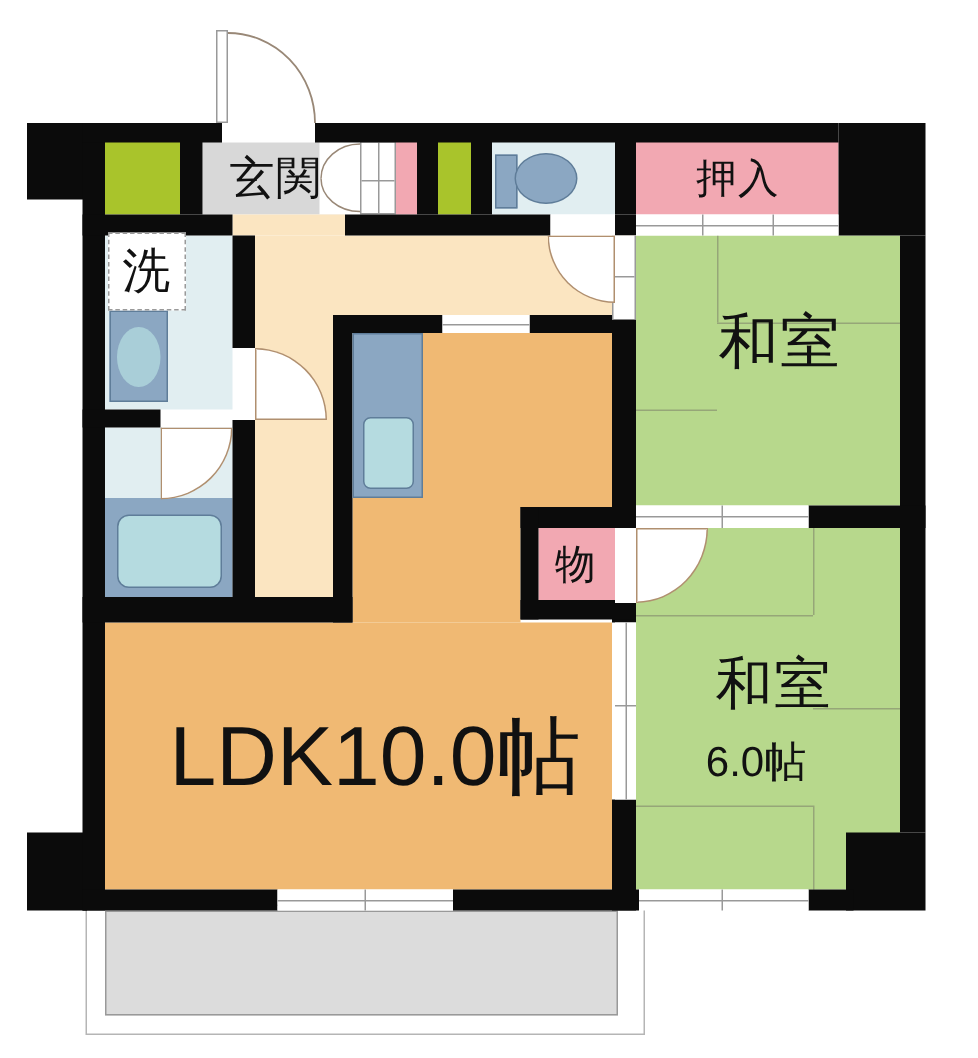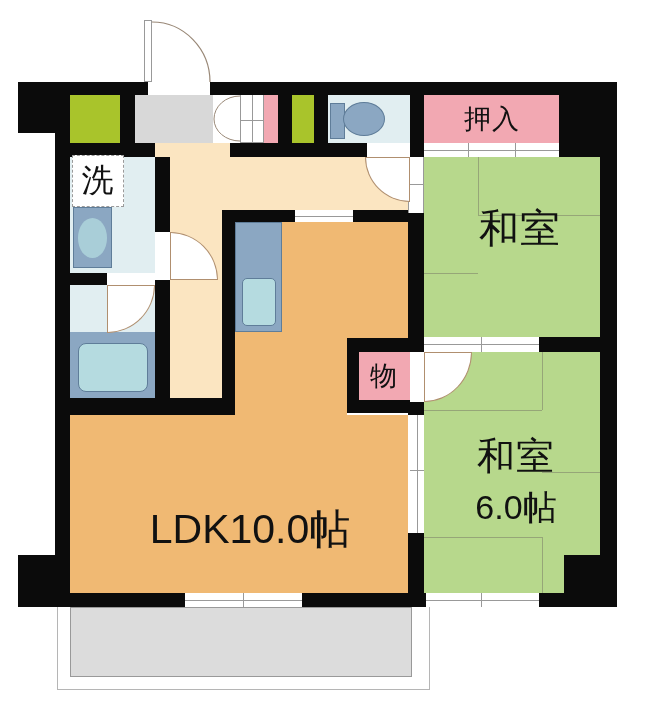--- a/index.html
+++ b/index.html
@@ -167,21 +167,22 @@
   </div>
 
   <div class="abs fixwater" style="left:78px;top:343px;width:70px;height:49px;border-radius:8px;"></div>
 
   <div class="abs fixbase" style="left:235px;top:222px;width:47px;height:110px;">
     <div class="abs fixwater" style="left:6px;top:55px;width:34px;height:48px;border-radius:5px;"></div>
   </div>
 
   <div class="abs dashedbox" style="left:72px;top:155px;width:52px;height:52px;"></div>
 
+  <div class="lbl" style="left:184px;top:119px;font-size:30px;">玄関</div>
   <div class="lbl" style="left:492px;top:119px;font-size:27px;">押入</div>
   <div class="lbl" style="left:98px;top:181px;font-size:32px;">洗</div>
   <div class="lbl" style="left:520px;top:228px;font-size:40px;">和室</div>
   <div class="lbl" style="left:384px;top:376px;font-size:27px;">物</div>
   <div class="lbl" style="left:516px;top:456px;font-size:38px;">和室</div>
-  <div class="lbl" style="left:516px;top:508px;font-size:34px;letter-spacing:0;">6.0帖</div>
-  <div class="lbl" style="left:250px;top:529px;font-size:41px;letter-spacing:0;">LDK10.0帖</div>
+  <div class="lbl" style="left:504px;top:508px;font-size:28px;letter-spacing:0;">6.0帖</div>
+  <div class="lbl" style="left:250px;top:505px;font-size:56px;letter-spacing:0;">LDK10.0帖</div>
 
 </div>
 
 </body></html>

